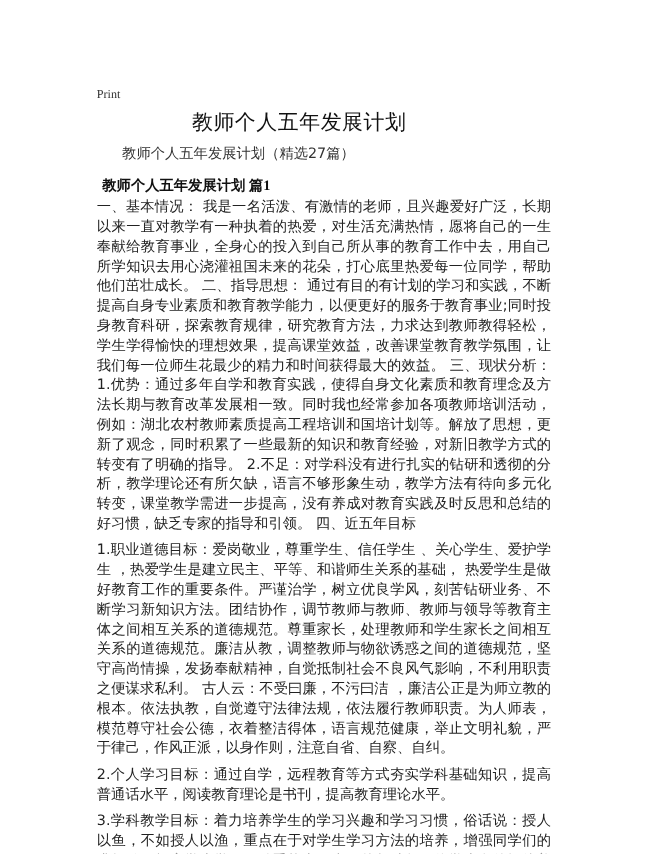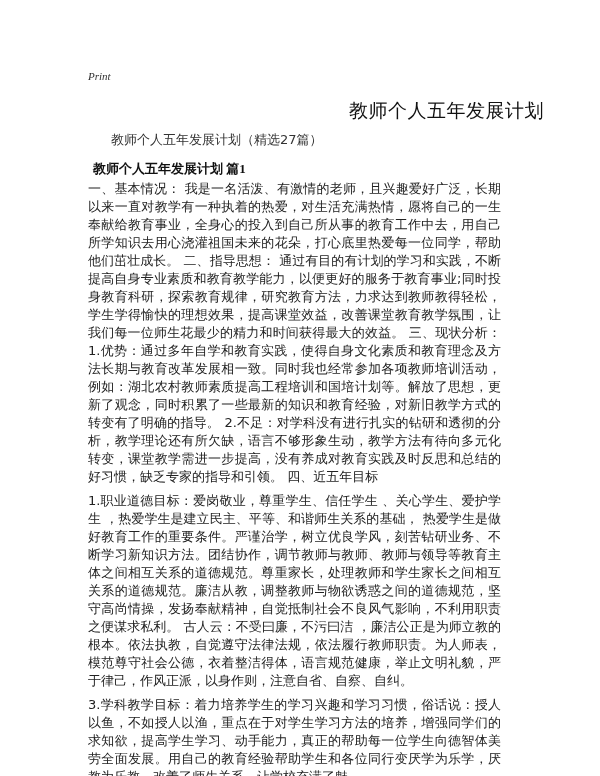--- a/index.html
+++ b/index.html
@@ -10,32 +10,31 @@
   body {
     width: 600px;
     height: 776px;
     position: relative;
     overflow: hidden;
     color: #1a1a1a;
   }
   .print-label {
     position: absolute;
     left: 88px;
-    top: 70px;
+    top: 80px;
     font-family: "Liberation Serif", "DejaVu Serif", serif;
     font-size: 11px;
     color: #333;
-    font-style: italic;
   }
   .title {
     position: absolute;
     left: 0;
     width: 544px;
     top: 98px;
-    text-align: right;
+    text-align: center;
     font-family: "DejaVu Sans", "Liberation Sans", sans-serif;
     font-size: 19px;
     font-weight: normal;
     color: #111;
     letter-spacing: 0.5px;
     margin: 0;
   }
   .subtitle {
     position: absolute;
     left: 88px;
@@ -78,14 +77,15 @@
 
 <h1 class="title">教师个人五年发展计划</h1>
 
 <div class="subtitle">教师个人五年发展计划（精选27篇）</div>
 
 <h2 class="section-heading">教师个人五年发展计划 篇1</h2>
 
 <div class="body">
   <p>一、基本情况： 我是一名活泼、有激情的老师，且兴趣爱好广泛，长期以来一直对教学有一种执着的热爱，对生活充满热情，愿将自己的一生奉献给教育事业，全身心的投入到自己所从事的教育工作中去，用自己所学知识去用心浇灌祖国未来的花朵，打心底里热爱每一位同学，帮助他们茁壮成长。 二、指导思想： 通过有目的有计划的学习和实践，不断提高自身专业素质和教育教学能力，以便更好的服务于教育事业;同时投身教育科研，探索教育规律，研究教育方法，力求达到教师教得轻松，学生学得愉快的理想效果，提高课堂效益，改善课堂教育教学氛围，让我们每一位师生花最少的精力和时间获得最大的效益。 三、现状分析： 1.优势：通过多年自学和教育实践，使得自身文化素质和教育理念及方法长期与教育改革发展相一致。同时我也经常参加各项教师培训活动，例如：湖北农村教师素质提高工程培训和国培计划等。解放了思想，更新了观念，同时积累了一些最新的知识和教育经验，对新旧教学方式的转变有了明确的指导。 2.不足：对学科没有进行扎实的钻研和透彻的分析，教学理论还有所欠缺，语言不够形象生动，教学方法有待向多元化转变，课堂教学需进一步提高，没有养成对教育实践及时反思和总结的好习惯，缺乏专家的指导和引领。 四、近五年目标</p>
   <p>1.职业道德目标：爱岗敬业，尊重学生、信任学生 、关心学生、爱护学生 ，热爱学生是建立民主、平等、和谐师生关系的基础， 热爱学生是做好教育工作的重要条件。严谨治学，树立优良学风，刻苦钻研业务、不断学习新知识方法。团结协作，调节教师与教师、教师与领导等教育主体之间相互关系的道德规范。尊重家长，处理教师和学生家长之间相互关系的道德规范。廉洁从教，调整教师与物欲诱惑之间的道德规范，坚守高尚情操，发扬奉献精神，自觉抵制社会不良风气影响，不利用职责之便谋求私利。 古人云：不受曰廉，不污曰洁 ，廉洁公正是为师立教的根本。依法执教，自觉遵守法律法规，依法履行教师职责。为人师表，模范尊守社会公德，衣着整洁得体，语言规范健康，举止文明礼貌，严于律己，作风正派，以身作则，注意自省、自察、自纠。</p>
+  <p>2.个人学习目标：通过自学，远程教育等方式夯实学科基础知识，提高普通话水平，阅读教育理论是书刊，提高教育理论水平。</p>
   <p>3.学科教学目标：着力培养学生的学习兴趣和学习习惯，俗话说：授人以鱼，不如授人以渔，重点在于对学生学习方法的培养，增强同学们的求知欲，提高学生学习、动手能力，真正的帮助每一位学生向德智体美劳全面发展。用自己的教育经验帮助学生和各位同行变厌学为乐学，厌教为乐教，改善了师生关系，让学校充满了魅</p>
 </div>
 
 </body></html>

